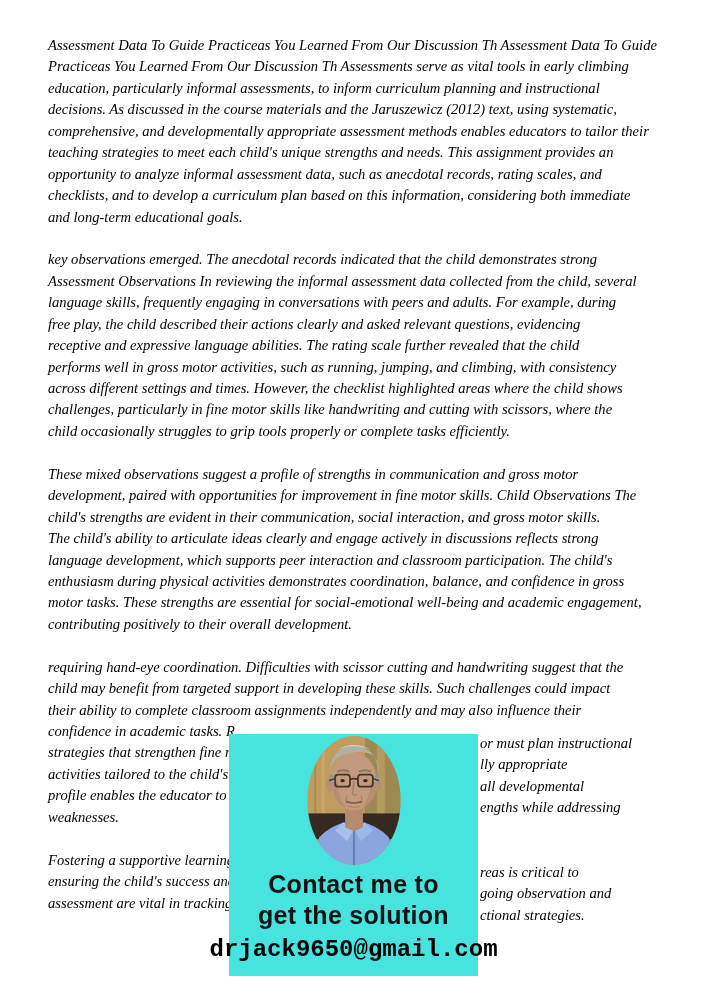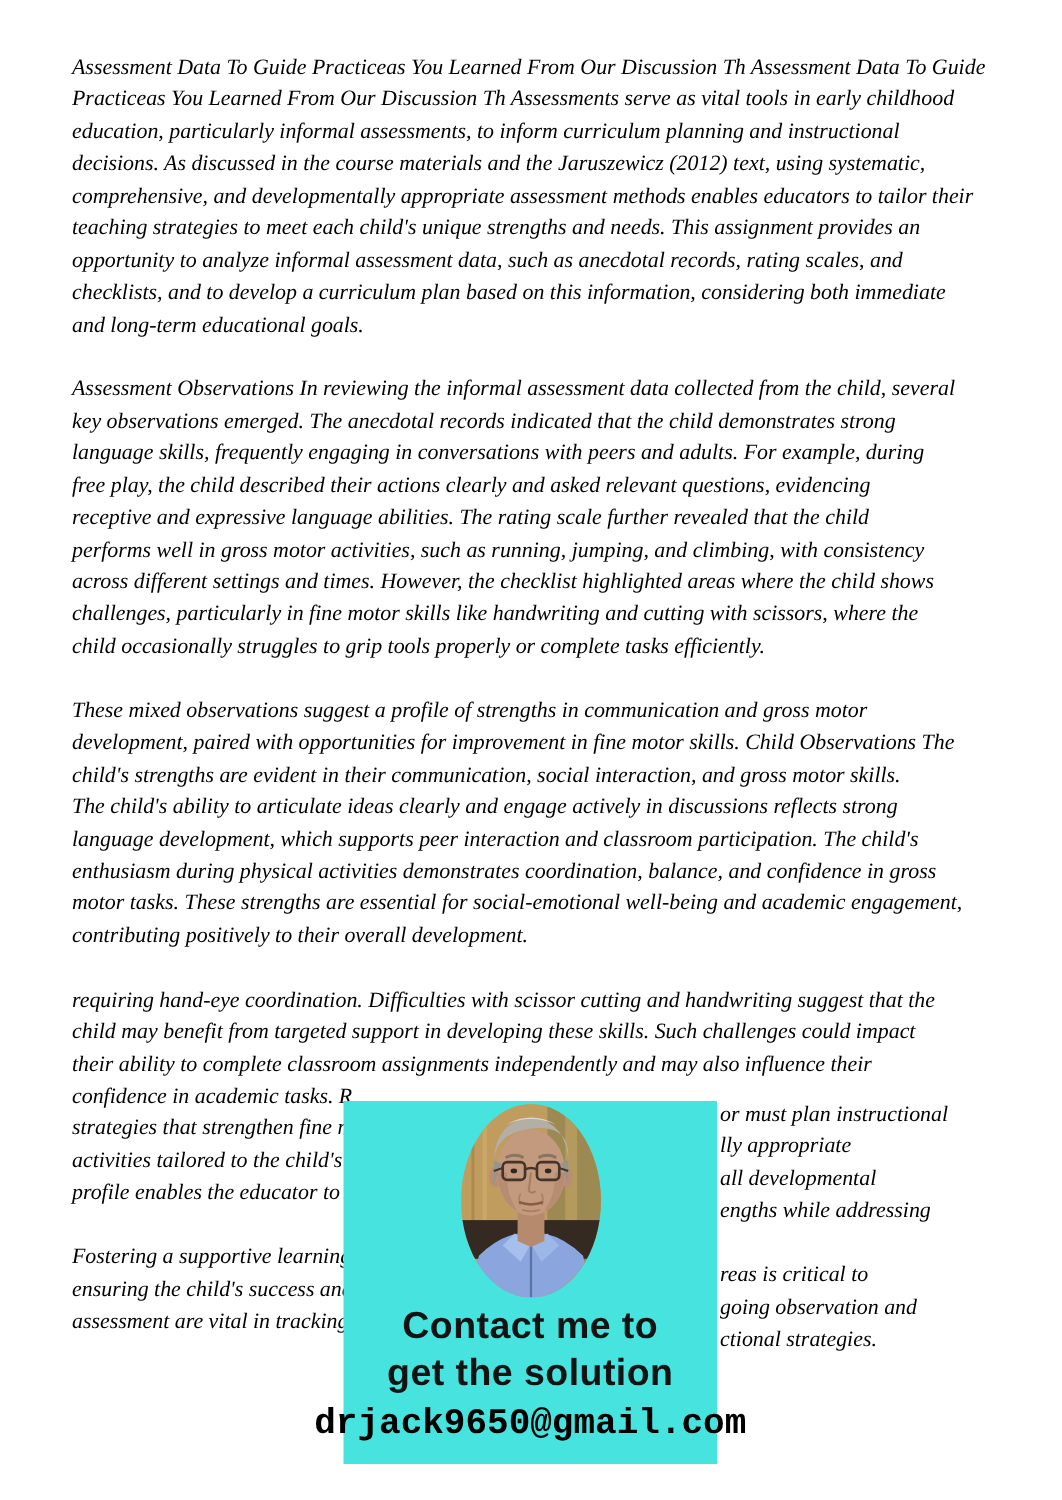--- a/index.html
+++ b/index.html
@@ -64,32 +64,32 @@
     margin-top: 5px;
     white-space: nowrap;
   }
 </style>
 </head>
 <body>
 
 <div class="doc">
     <div class="para">
       <div class="line">Assessment Data To Guide Practiceas You Learned From Our Discussion Th Assessment Data To Guide</div>
-      <div class="line">Practiceas You Learned From Our Discussion Th Assessments serve as vital tools in early childhood</div>
+      <div class="line">Practiceas You Learned From Our Discussion Th Assessments serve as vital tools in early climbing</div>
       <div class="line">education, particularly informal assessments, to inform curriculum planning and instructional</div>
       <div class="line">decisions. As discussed in the course materials and the Jaruszewicz (2012) text, using systematic,</div>
       <div class="line">comprehensive, and developmentally appropriate assessment methods enables educators to tailor their</div>
       <div class="line">teaching strategies to meet each child's unique strengths and needs. This assignment provides an</div>
       <div class="line">opportunity to analyze informal assessment data, such as anecdotal records, rating scales, and</div>
       <div class="line">checklists, and to develop a curriculum plan based on this information, considering both immediate</div>
       <div class="line">and long-term educational goals.</div>
     </div>
     <div class="para">
+      <div class="line">key observations emerged. The anecdotal records indicated that the child demonstrates strong</div>
       <div class="line">Assessment Observations In reviewing the informal assessment data collected from the child, several</div>
-      <div class="line">key observations emerged. The anecdotal records indicated that the child demonstrates strong</div>
       <div class="line">language skills, frequently engaging in conversations with peers and adults. For example, during</div>
       <div class="line">free play, the child described their actions clearly and asked relevant questions, evidencing</div>
       <div class="line">receptive and expressive language abilities. The rating scale further revealed that the child</div>
       <div class="line">performs well in gross motor activities, such as running, jumping, and climbing, with consistency</div>
       <div class="line">across different settings and times. However, the checklist highlighted areas where the child shows</div>
       <div class="line">challenges, particularly in fine motor skills like handwriting and cutting with scissors, where the</div>
       <div class="line">child occasionally struggles to grip tools properly or complete tasks efficiently.</div>
     </div>
     <div class="para">
       <div class="line">These mixed observations suggest a profile of strengths in communication and gross motor</div>
@@ -102,20 +102,21 @@
       <div class="line">contributing positively to their overall development.</div>
     </div>
     <div class="para">
       <div class="line">requiring hand-eye coordination. Difficulties with scissor cutting and handwriting suggest that the</div>
       <div class="line">child may benefit from targeted support in developing these skills. Such challenges could impact</div>
       <div class="line">their ability to complete classroom assignments independently and may also influence their</div>
       <div class="line"><span>confidence in academic tasks. R</span><span class="frag-right">or must plan instructional</span></div>
       <div class="line"><span>strategies that strengthen fine m</span><span class="frag-right">lly appropriate</span></div>
       <div class="line"><span>activities tailored to the child's c</span><span class="frag-right">all developmental</span></div>
       <div class="line"><span>profile enables the educator to c</span><span class="frag-right">engths while addressing</span></div>
+      <div class="line">weaknesses.</div>
     </div>
     <div class="para">
       <div class="line"><span>Fostering a supportive learning</span><span class="frag-right">reas is critical to</span></div>
       <div class="line"><span>ensuring the child's success and</span><span class="frag-right">going observation and</span></div>
       <div class="line"><span>assessment are vital in tracking</span><span class="frag-right">ctional strategies.</span></div>
     </div>
   </div>
 
 <div class="card">
   <svg class="photo" viewBox="0 0 94 130" aria-hidden="true">

